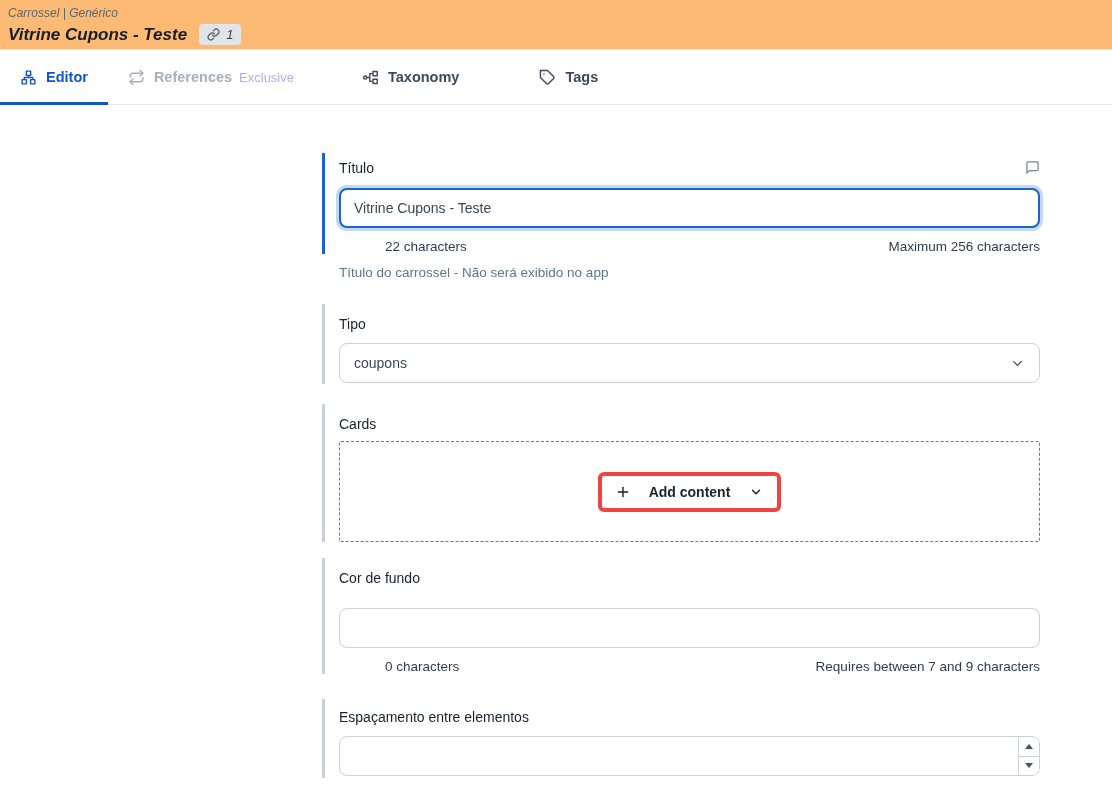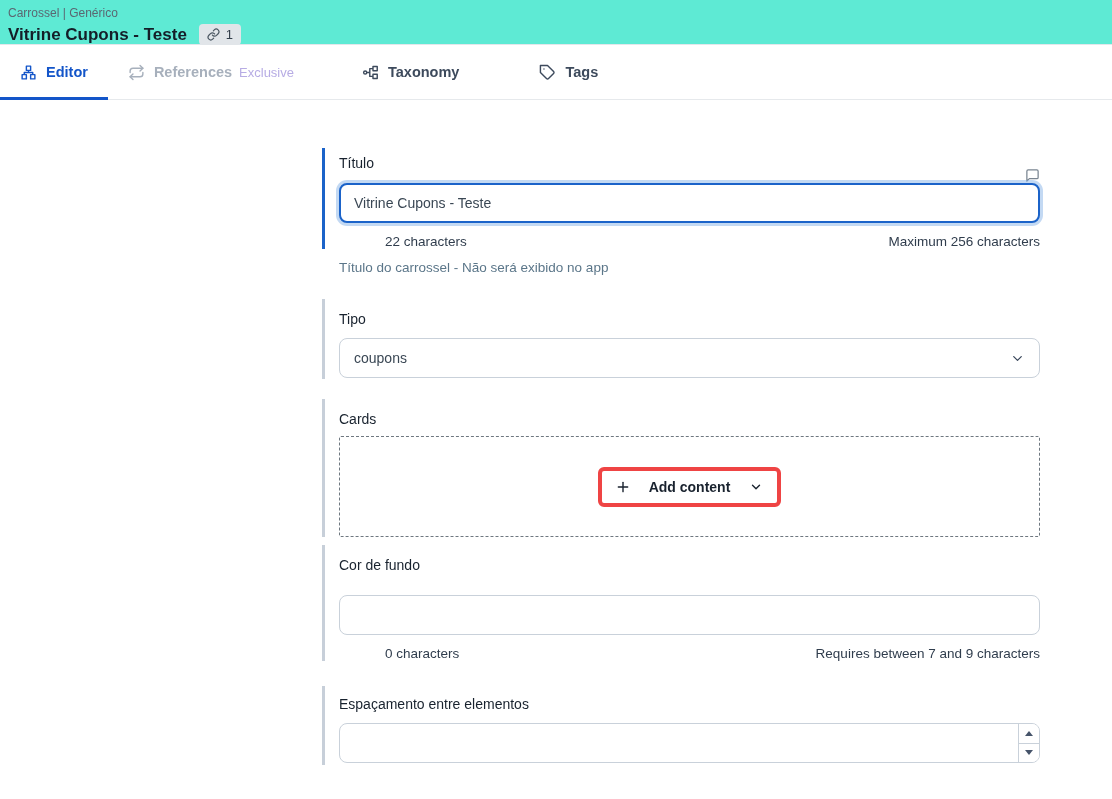--- a/index.html
+++ b/index.html
@@ -5,24 +5,25 @@
   * { margin: 0; padding: 0; box-sizing: border-box; }
   html, body { width: 1112px; height: 799px; overflow: hidden; }
   body {
     font-family: "Liberation Sans", sans-serif;
     background: #ffffff;
     color: #1A2430;
   }
 
   
   .page-header {
-    height: 45px;
-    background: #5eead4;
+    height: 50px;
+    background: #fdba74;
     border-bottom: 1px solid #E3E7EB;
     padding: 5px 8px 0 8px;
+    font-style: italic;
   }
   .breadcrumb {
     font-size: 12px;
     color: #5A6772;
     line-height: 16px;
   }
   .title-row { display: flex; align-items: center; margin-top: 3px; }
   .page-title {
     font-size: 17px;
     font-weight: 700;
@@ -89,21 +90,21 @@
     border-left: 3px solid #C7CFD9;
     padding-left: 14px;
   }
   .field-group.focused .bordered { border-left-color: #1B63C9; }
 
   .field-label {
     font-size: 14px;
     color: #18222E;
     line-height: 16px;
   }
-  .label-row { display: flex; justify-content: space-between; align-items: flex-end; }
+  .label-row { display: flex; justify-content: space-between; align-items: flex-start; }
   .comment-icon-btn { cursor: pointer; line-height: 0; }
   .comment-icon-btn svg { width: 15px; height: 15px; stroke: #7A8591; }
 
   .text-input, .select-box, .number-input {
     width: 701px;
     height: 40px;
     border: 1px solid #C9D1DA;
     border-radius: 8px;
     background: #ffffff;
     font-family: "Liberation Sans", sans-serif;
@@ -206,21 +207,21 @@
   }
 
   
   .g-titulo .bordered { padding-top: 7px; padding-bottom: 0; }
   .g-titulo { margin-bottom: 23px; }
   .g-titulo .field-label { margin-bottom: 12px; }
   .g-tipo .bordered { padding-top: 12px; padding-bottom: 1px; }
   .g-tipo { margin-bottom: 20px; }
   .g-tipo .field-label { margin-bottom: 11px; }
   .g-cards .bordered { padding-top: 12px; padding-bottom: 0; }
-  .g-cards { margin-bottom: 8px; }
+  .g-cards { margin-bottom: 16px; }
   .g-cards .field-label { margin-bottom: 9px; }
   .g-cor .bordered { padding-top: 12px; padding-bottom: 0; }
   .g-cor { margin-bottom: 25px; }
   .g-cor .field-label { margin-bottom: 22px; }
   .g-espaco .bordered { padding-top: 10px; padding-bottom: 2px; }
   .g-espaco .field-label { margin-bottom: 11px; }
 </style>
 </head>
 <body>
 

